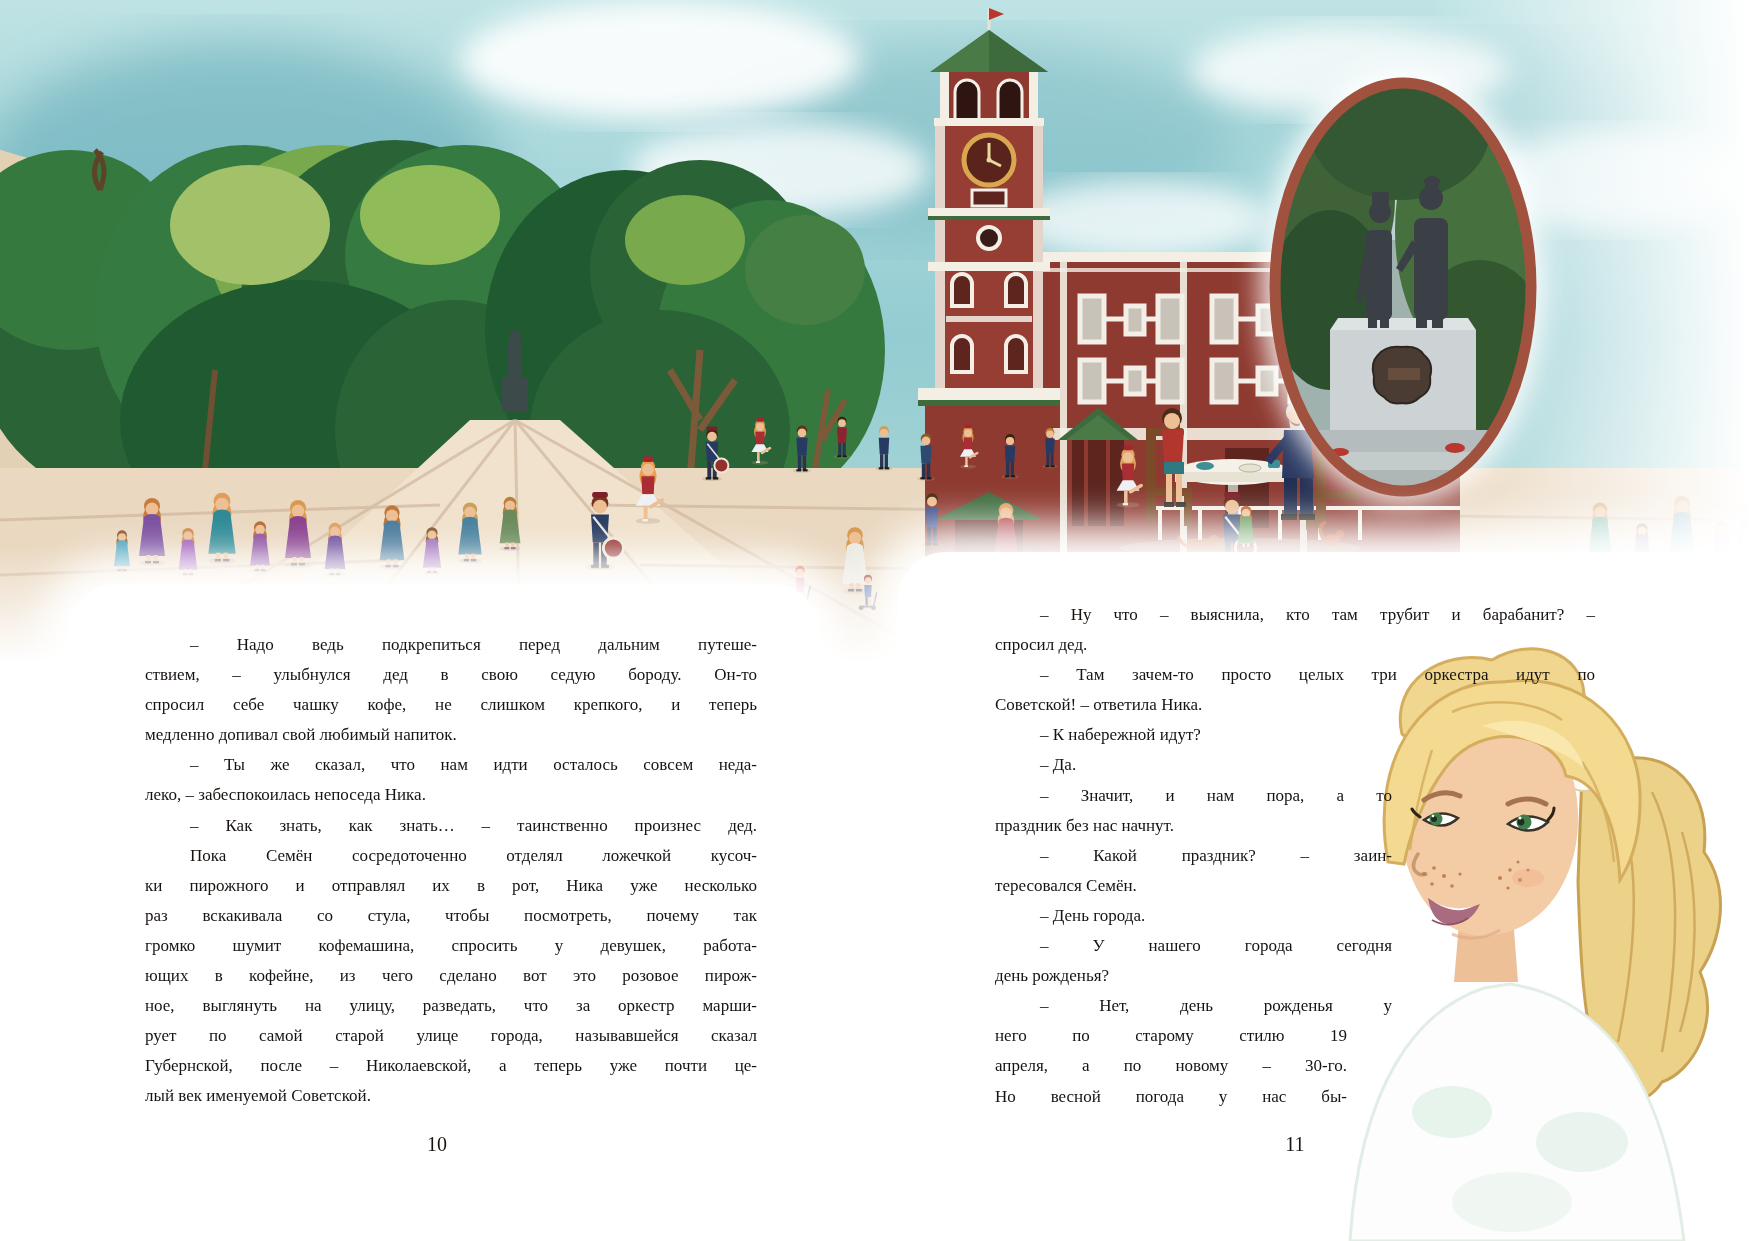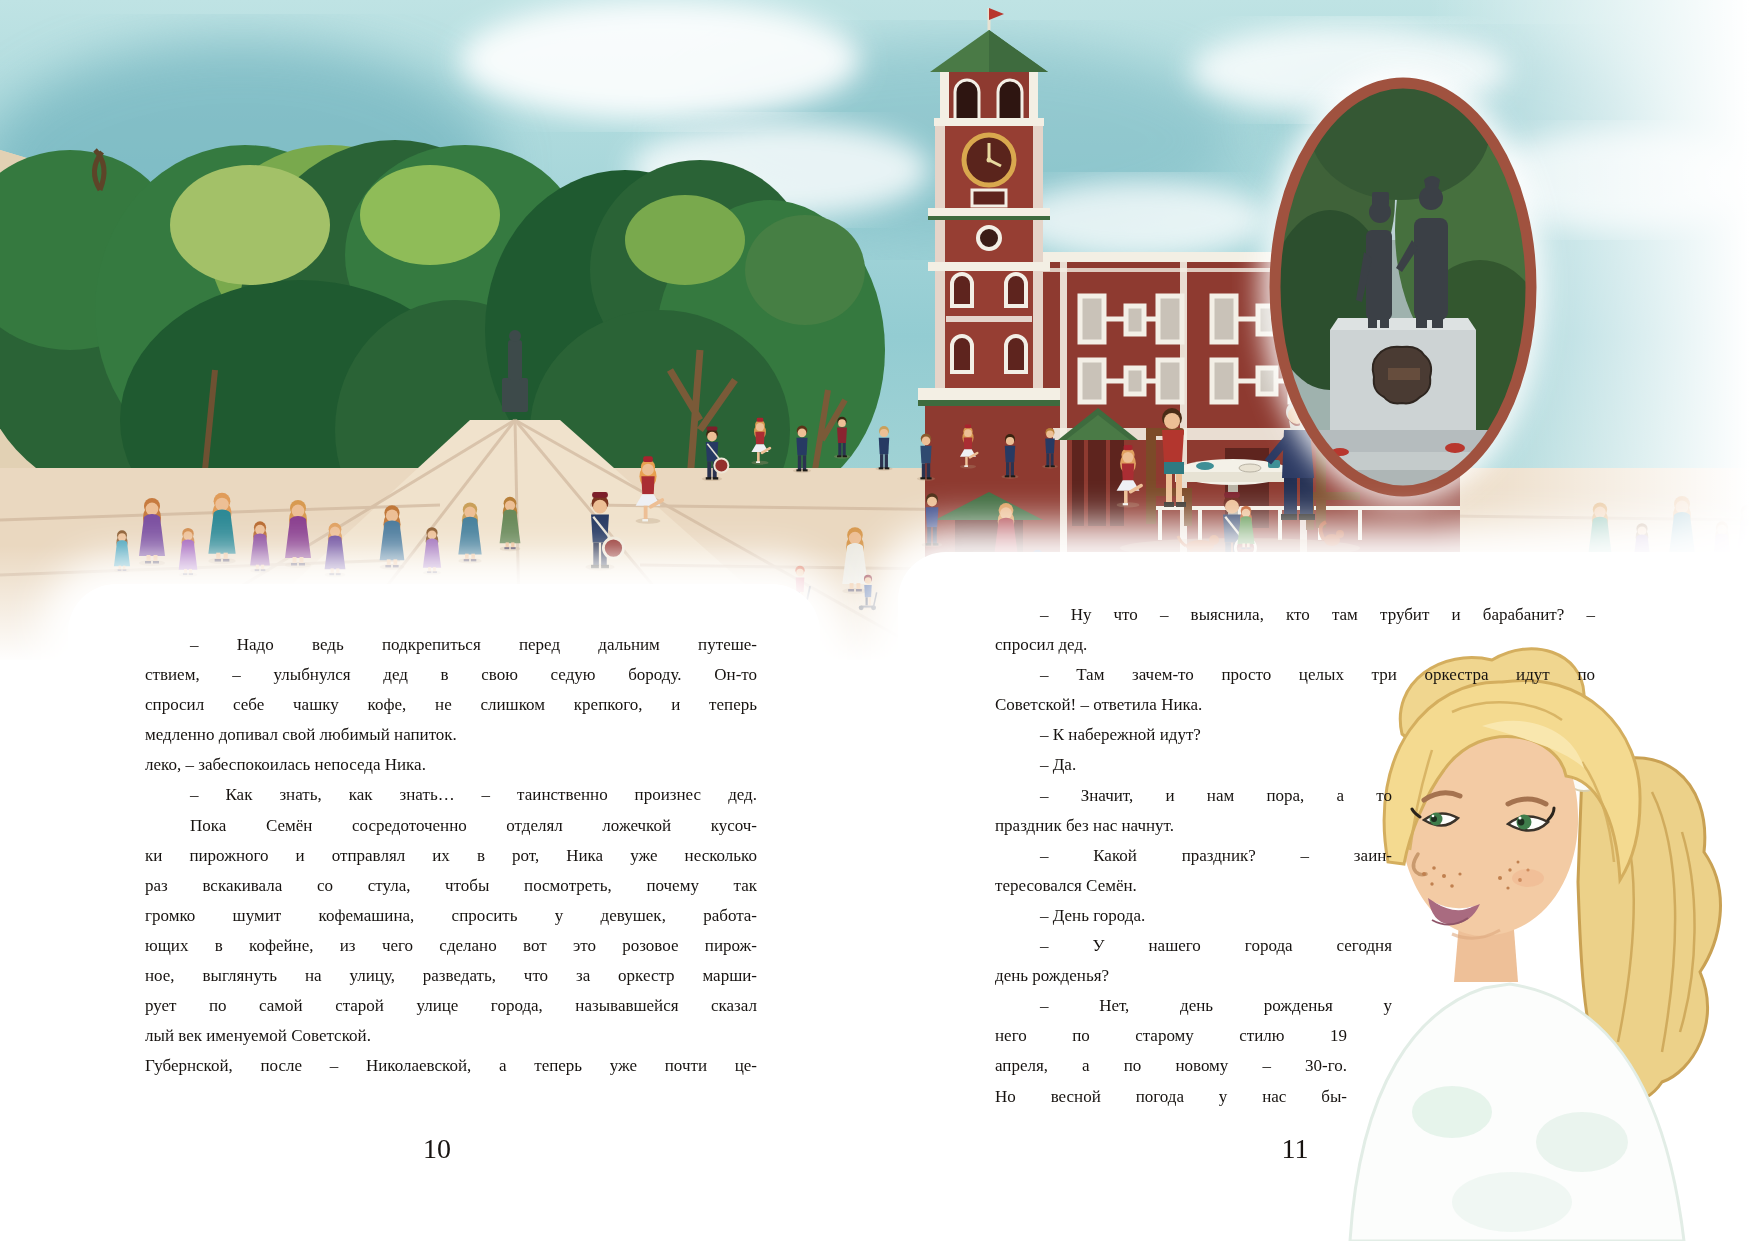--- a/index.html
+++ b/index.html
@@ -11,21 +11,21 @@
   #panel-left{left:68px;top:584px;width:752px;height:700px;}
   #panel-right{left:898px;top:552px;width:900px;height:740px;}
   .col{position:absolute;color:#171310;}
   #col10{left:145px;top:630px;width:612px;}
   #col11{left:995px;top:600px;width:600px;}
   .ln{height:30.1px;line-height:30.1px;font-size:17px;
       text-align:justify;text-align-last:justify;white-space:normal;}
   .ln.last{text-align:right;text-align-last:left;}
   .ln.ind{padding-left:45px;}
   .ln.nar{width:352px;}
-  .pagenum{position:absolute;font-size:28px;color:#171310;width:80px;text-align:center;}
+  .pagenum{position:absolute;font-size:20px;color:#171310;width:80px;text-align:center;}
   #pagenum-10{left:397px;top:1133px;}
   #pagenum-11{left:1255px;top:1133px;}
   #girl{position:absolute;left:1332px;top:642px;width:417px;height:599px;}
 </style>
 </head>
 <body>
 
 <div id="spread">
 
   <svg id="illustration" viewBox="0 0 1749 660">
@@ -817,31 +817,32 @@
     </g>
 
     <path d="M120,292 q24,10 48,-4" stroke="#dda87e" stroke-width="3" fill="none" opacity="0.6"></path>
   </svg>
 
   <div id="col10" class="col">
       <div class="ln ind">– Надо ведь подкрепиться перед дальним путеше-</div>
       <div class="ln">ствием, – улыбнулся дед в свою седую бороду. Он-то</div>
       <div class="ln">спросил себе чашку кофе, не слишком крепкого, и теперь</div>
       <div class="ln last">медленно допивал свой любимый напиток.</div>
+      <div class="ln ind">– Ты же сказал, что нам идти осталось совсем неда-</div>
       <div class="ln last">леко, – забеспокоилась непоседа Ника.</div>
       <div class="ln ind">– Как знать, как знать… – таинственно произнес дед.</div>
       <div class="ln ind">Пока Семён сосредоточенно отделял ложечкой кусоч-</div>
       <div class="ln">ки пирожного и отправлял их в рот, Ника уже несколько</div>
       <div class="ln">раз вскакивала со стула, чтобы посмотреть, почему так</div>
       <div class="ln">громко шумит кофемашина, спросить у девушек, работа-</div>
       <div class="ln">ющих в кофейне, из чего сделано вот это розовое пирож-</div>
       <div class="ln">ное, выглянуть на улицу, разведать, что за оркестр марши-</div>
       <div class="ln">рует по самой старой улице города, называвшейся сказал</div>
+      <div class="ln">Губернской, после – Николаевской, а теперь уже почти це-</div>
       <div class="ln last">лый век именуемой Советской.</div>
-      <div class="ln">Губернской, после – Николаевской, а теперь уже почти це-</div>
     </div>
   <div id="col11" class="col">
       <div class="ln ind">– Ну что – выяснила, кто там трубит и барабанит? –</div>
       <div class="ln last">спросил дед.</div>
       <div class="ln ind">– Там зачем-то просто целых три оркестра идут по</div>
       <div class="ln last">Советской! – ответила Ника.</div>
       <div class="ln last ind">– К набережной идут?</div>
       <div class="ln last ind">– Да.</div>
       <div class="ln ind nar">– Значит, и нам пора, а то</div>
       <div class="ln last nar">праздник без нас начнут.</div>

